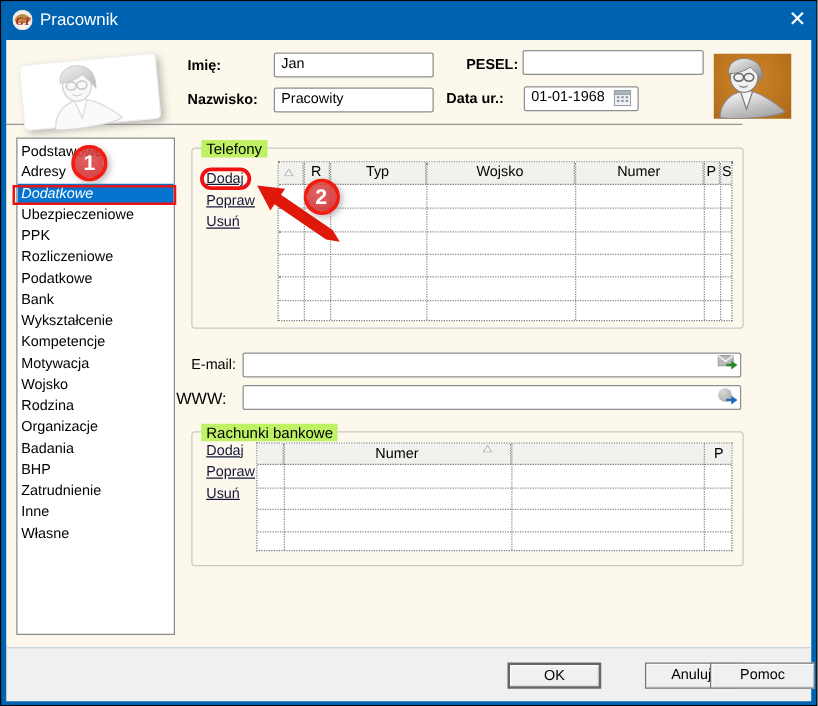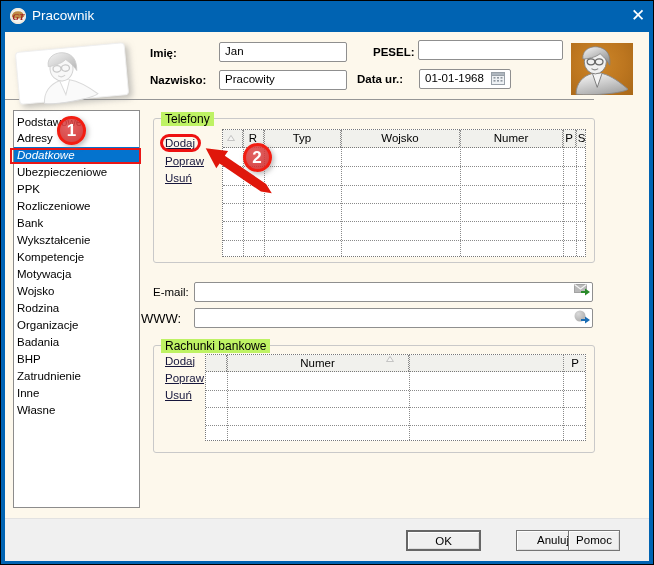--- a/index.html
+++ b/index.html
@@ -70,20 +70,21 @@
 <div class="abs lbl" style="left:357px;top:72.5px">Data ur.:</div>
 <div class="abs tfield" style="left:419px;top:69px;width:92px;height:18px">01-01-1968</div>
 
 <div class="abs listbox">
 <div>Podstawowe</div>
 <div>Adresy</div>
 <div class="sel">Dodatkowe</div>
 <div>Ubezpieczeniowe</div>
 <div>PPK</div>
 <div>Rozliczeniowe</div>
+<div>Podatkowe</div>
 <div>Bank</div>
 <div>Wykształcenie</div>
 <div>Kompetencje</div>
 <div>Motywacja</div>
 <div>Wojsko</div>
 <div>Rodzina</div>
 <div>Organizacje</div>
 <div>Badania</div>
 <div>BHP</div>
 <div>Zatrudnienie</div>
@@ -232,13 +233,13 @@
 <svg class="abs" style="left:195px;top:140px" width="90" height="65" viewBox="0 0 90 65">
   <polygon points="10.7,8.3 33.1,10.9 29.8,15.8 71.1,43.9 76.8,53.3 65.9,51.5 24.6,23.4 21.3,28.3" fill="#e0170b"></polygon>
 </svg>
 <div class="abs rc" style="left:57.2px;top:116.2px;width:28.6px;height:28.6px;
   font-size:17px;font-weight:bold;line-height:23px;">1</div>
 <div class="abs rc" style="left:242.5px;top:143px;width:29px;height:29px;
   font-size:17px;font-weight:bold;line-height:23.5px;">2</div>
 
 <div class="abs btn" style="left:406px;top:530px;width:75px;height:21px;line-height:19px;border:2px solid #666;box-shadow:inset 1px 1px 0 #fdfdfd, inset -1px -1px 0 #dcdcdc;">OK</div>
 <div class="abs btn" style="left:516px;top:530px;width:74px;height:21px;line-height:19px">Anuluj</div>
-<div class="abs btn" style="left:568px;top:530px;width:52px;height:21px;line-height:19px">Pomoc</div>
+<div class="abs btn" style="left:568px;top:530px;width:84px;height:21px;line-height:19px">Pomoc</div>
 
 </body></html>

